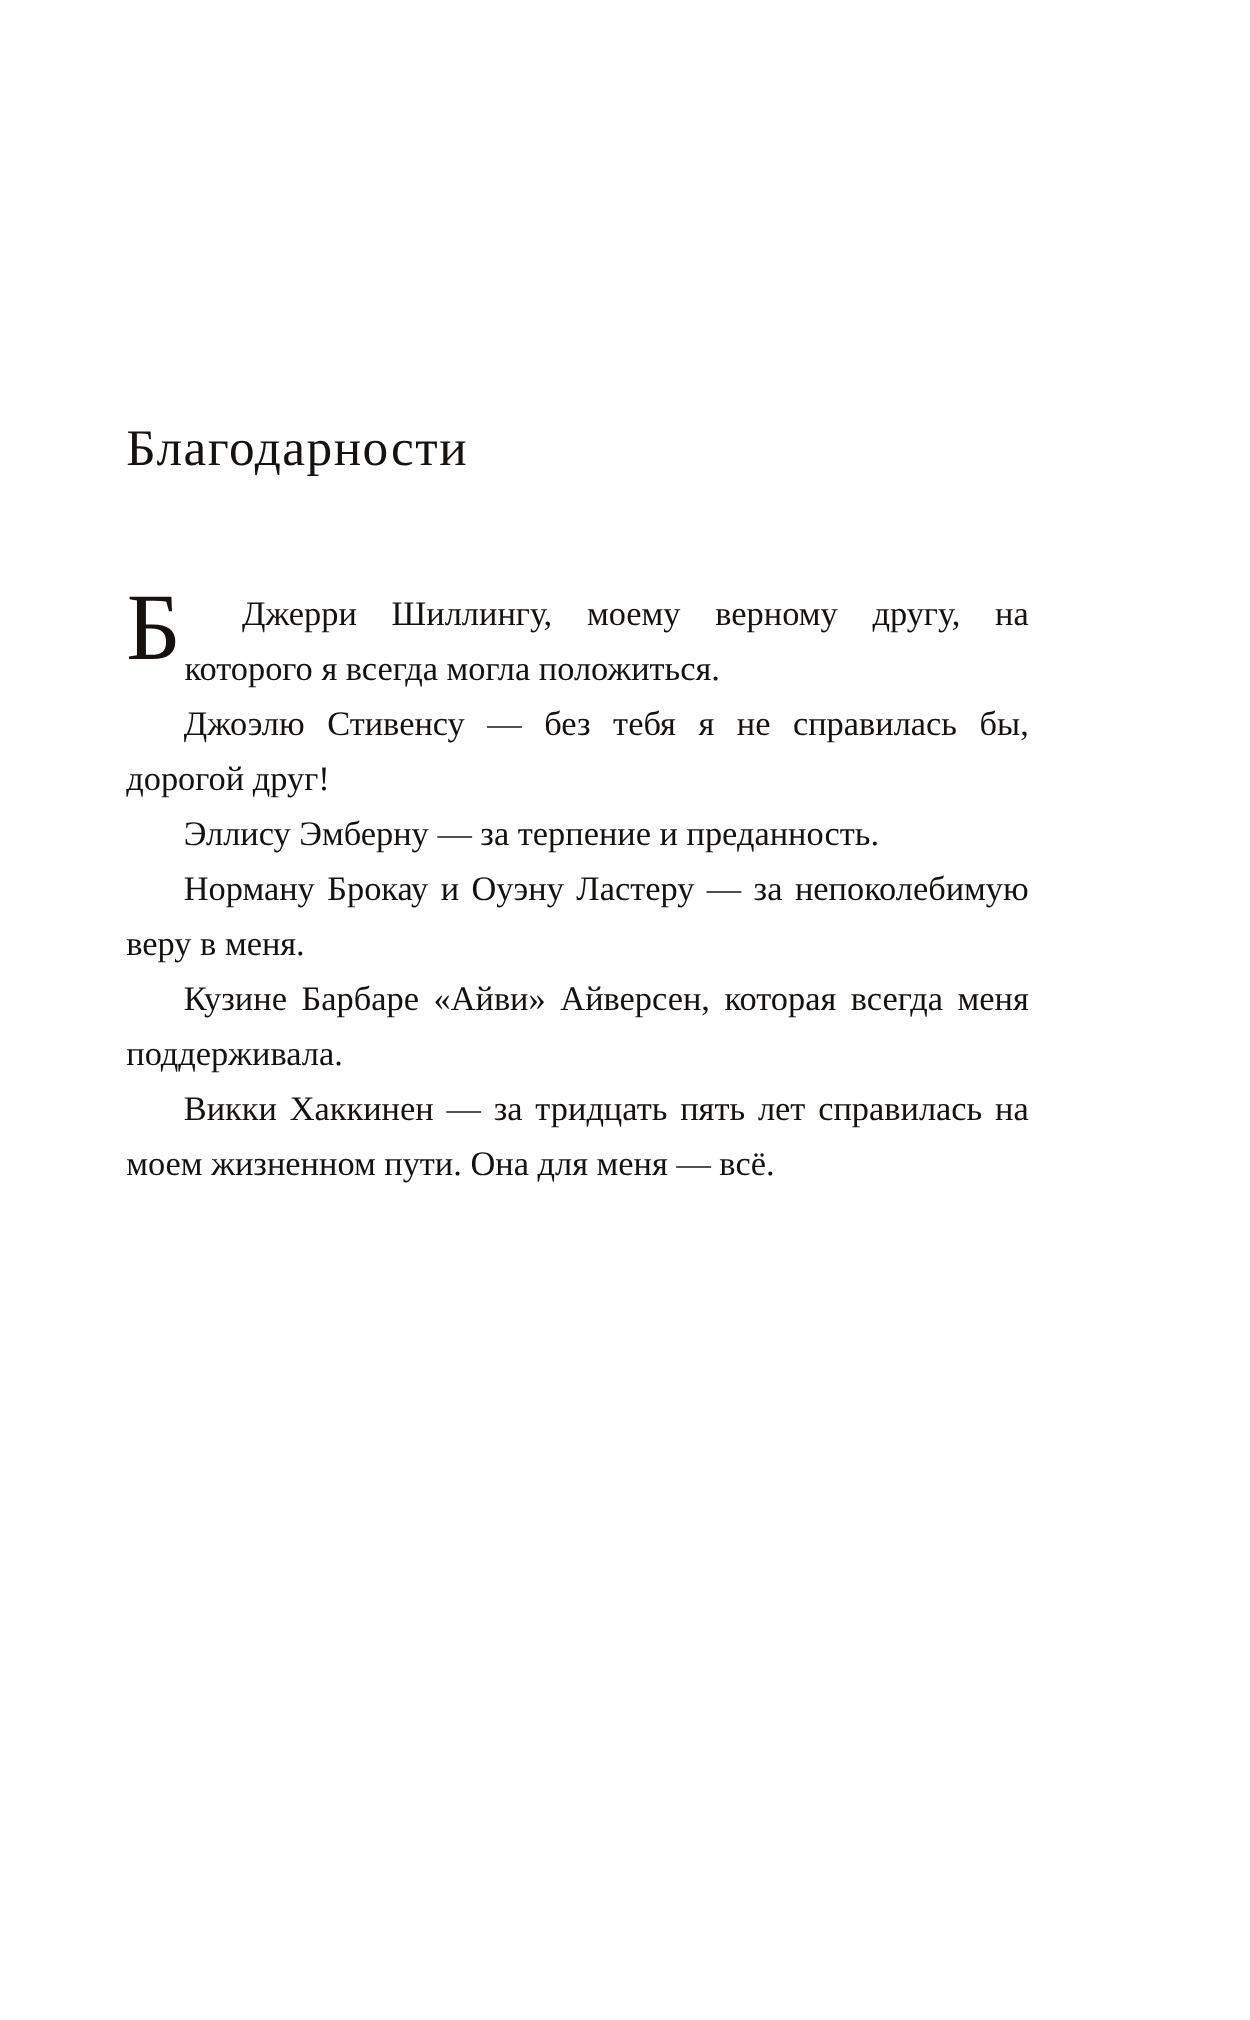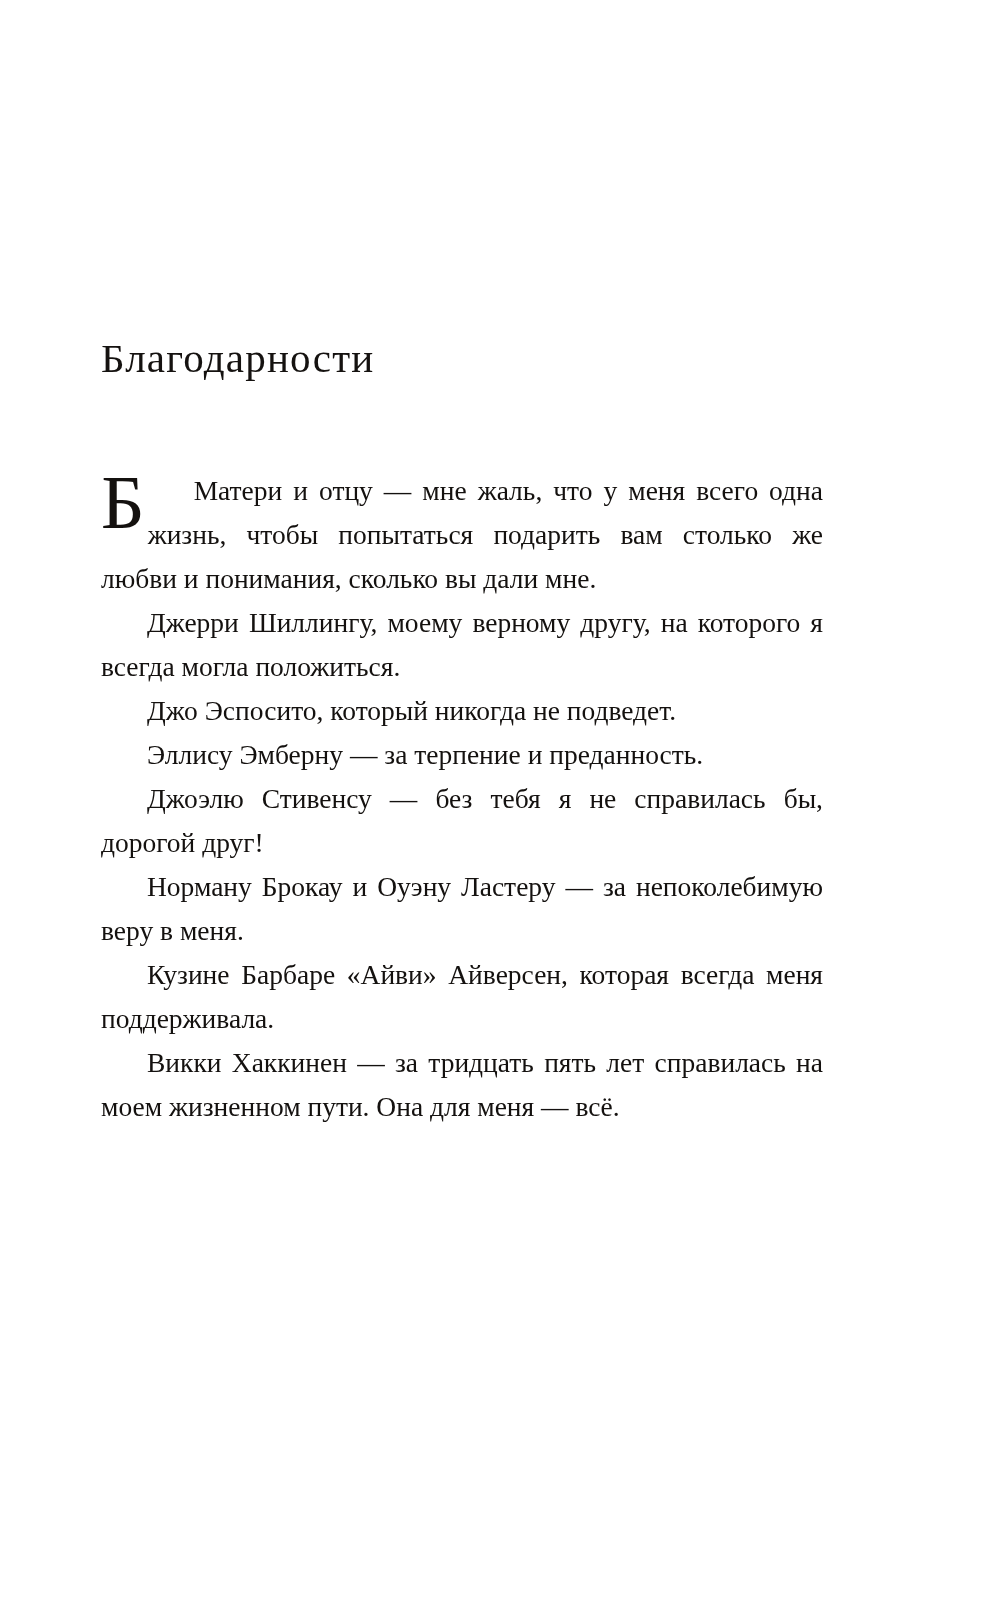--- a/index.html
+++ b/index.html
@@ -75,29 +75,27 @@
 <div class="page">
   <div class="content">
 
     <h1 class="chapter-title">Благодарности</h1>
 
     <div class="body-text">
 
       <p class="para first"><span class="dropcap">Б</span></p>
 
 
-      <p class="para"><span>Матери и отцу — мне жаль, что у меня всего одна жизнь, чтобы попытаться подарить вам столько же любви и понимания, сколько вы дали мне.</span></p>
 
       <p class="para"><span>Джерри Шиллингу, моему верному другу, на которого я всегда могла положиться.</span></p>
 
-      <p class="para"><span>Джо Эспосито, который никогда не подведет.</span></p>
+
+      <p class="para"><span>Джоэлю Стивенсу — без тебя я не справилась бы, дорогой друг!</span></p>
 
       <p class="para"><span>Эллису Эмберну — за терпение и преданность.</span></p>
-
-      <p class="para"><span>Джоэлю Стивенсу — без тебя я не справилась бы, дорогой друг!</span></p>
 
       <p class="para"><span>Норману Брокау и Оуэну Ластеру — за непоколебимую веру в меня.</span></p>
 
 
       <p class="para"><span>Кузине Барбаре «Айви» Айверсен, которая всегда меня поддерживала.</span></p>
 
       <p class="para"><span>Викки Хаккинен — за тридцать пять лет справилась на моем жизненном пути. Она для меня — всё.</span></p>
 
     </div>
   </div>

